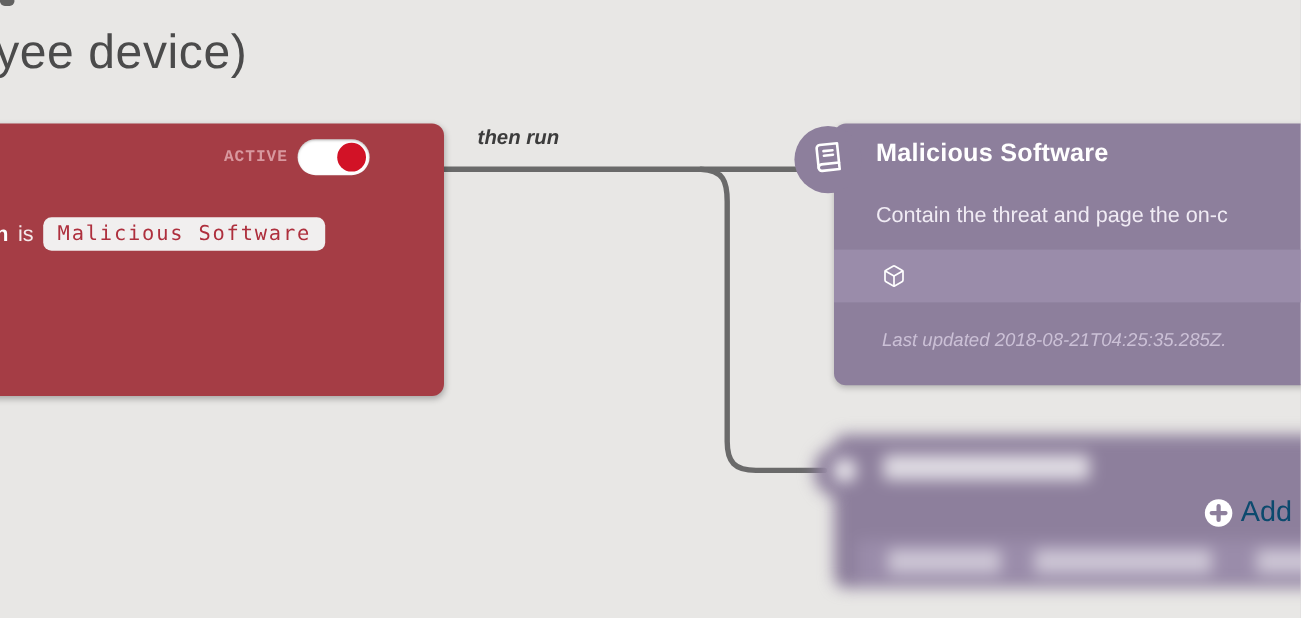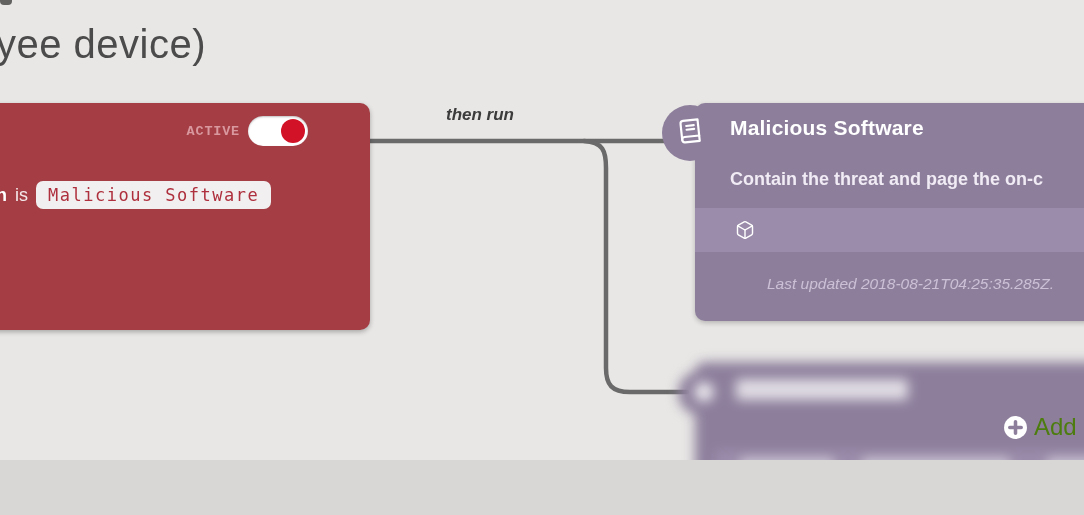--- a/index.html
+++ b/index.html
@@ -1,20 +1,20 @@
 <!DOCTYPE html>
 <html><head>
 <meta charset="utf-8">
 <style>
   * { margin: 0; padding: 0; box-sizing: border-box; }
   html, body { background: #d8d7d6; }
   .stage {
     position: relative;
     width: 1084px;
-    height: 460px;
+    height: 515px;
     overflow: hidden;
     background: #e8e7e5;
     font-family: "Liberation Sans", sans-serif;
   }
 
   
   .corner-mark {
     position: absolute; left: 0; top: 0;
     width: 12px; height: 5px;
     background: #4a4a4a;
@@ -28,21 +28,21 @@
     font-size: 40px; font-weight: 300; color: #4b4b4b;
     letter-spacing: 0.5px;
     white-space: nowrap;
   }
 
   
   svg.connectors { position: absolute; inset: 0; pointer-events: none; }
 
   .then-run {
     position: absolute; left: 398px; top: 105px;
-    font-style: italic; font-size: 17px; font-weight: 600; color: #3c3c3c; margin-left: 48px;
+    font-style: italic; font-size: 17px; font-weight: 600; color: #3c3c3c;
   }
 
   
   .trigger-card {
     position: absolute; left: -48px; top: 103px;
     width: 418px; height: 227px;
     background: #a53d45;
     border-radius: 10px;
     box-shadow: 0 2px 5px rgba(0,0,0,.28);
   }
@@ -98,37 +98,35 @@
   }
   .pc-title {
     position: absolute; left: 35px; top: 13px;
     font-size: 21px; font-weight: bold; color: #ffffff;
     letter-spacing: .2px;
   }
   .pc-subtitle {
     position: absolute; left: 35px; top: 66px;
     font-size: 18px; color: #f0ebf4;
     white-space: nowrap;
-    font-weight: bold;
   }
   .pc-band {
     position: absolute; left: 0; top: 105px;
     width: 100%; height: 44px;
     background: #9a8caa;
     display: flex; align-items: center;
     padding-left: 40px; gap: 11px;
   }
   .pc-band span {
     font-size: 15.5px; color: #f5f1f8; white-space: nowrap;
   }
   .pc-updated {
     position: absolute; left: 40px; top: 172px;
     font-size: 15.5px; font-style: italic; color: #cbc0d6;
     white-space: nowrap;
-    margin-left: 32px;
   }
 
   
   .blur-wrap { position: absolute; inset: 0; filter: blur(6px); }
   .ph-card {
     position: absolute; left: 695px; top: 362px;
     width: 430px; height: 128px;
     background: #8d7f9c; border-radius: 10px;
   }
   .ph-bump {
@@ -153,21 +151,21 @@
   }
   .ph-blob { position: absolute; top: 458px; height: 20px; border-radius: 3px;
     background: rgba(255,255,255,.5); }
   .ph-blob.b1 { left: 740px; width: 94px; }
   .ph-blob.b2 { left: 862px; width: 148px; }
   .ph-blob.b3 { left: 1047px; width: 72px; }
 
   .add-button {
     position: absolute; left: 1003px; top: 413px;
     display: flex; align-items: center; gap: 6px;
-    color: #4d7c0f; font-size: 24px;
+    color: #0c4a6e; font-size: 24px;
     cursor: pointer;
   }
 </style>
 </head>
 <body>
 
 <div class="stage">
 
   <div class="corner-mark"></div>
 

